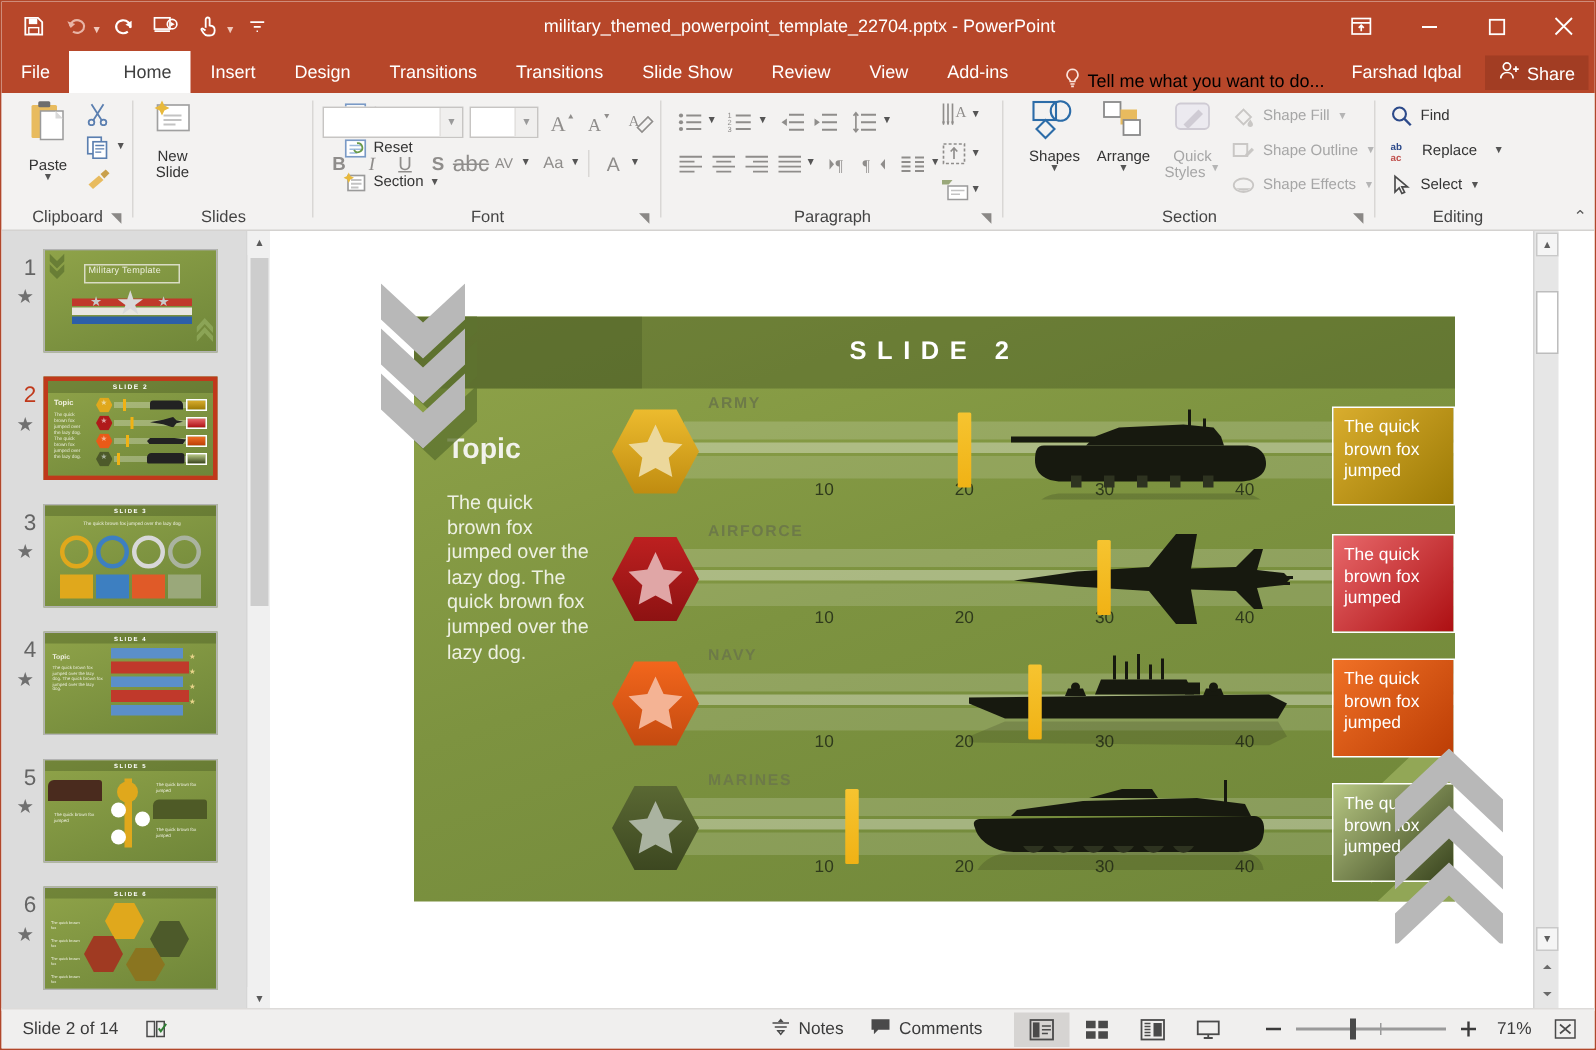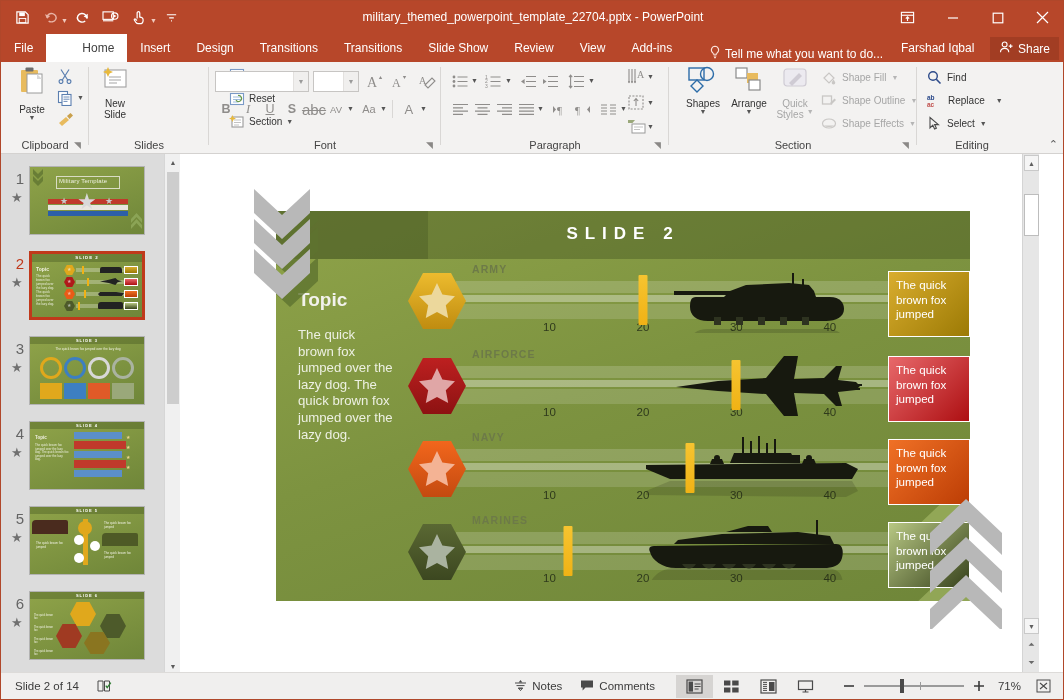--- a/index.html
+++ b/index.html
@@ -56,21 +56,21 @@
     background: #B7472A;
   }
   .tabs { position: absolute; left: 0; top: 0; display: flex; height: 28px; }
   .tab {
     padding: 0 13px; height: 28px; line-height: 28px;
     font-size: 12px; color: #ffffff; white-space: nowrap;
   }
   .tab.active { background: #ffffff; color: #404040; padding-left: 36px; }
   .tellme {
     position: absolute; left: 708px; top: 6px; height: 28px; line-height: 28px;
-    font-size: 12px; color: #ffffff; white-space: nowrap;
+    font-size: 12px; color: #000000; white-space: nowrap;
   }
   .bulb { display:inline-block; vertical-align: middle; margin-right: 4px; }
   .username {
     position: absolute; left: 900px; top: 0; height: 28px; line-height: 28px;
     font-size: 12px; color: #ffffff; white-space: nowrap;
   }
   .share {
     position: absolute; right: 6px; top: 3px; height: 23px;
     background: #a23d23; padding: 0 9px;
     display: flex; align-items: center; gap: 4px;

